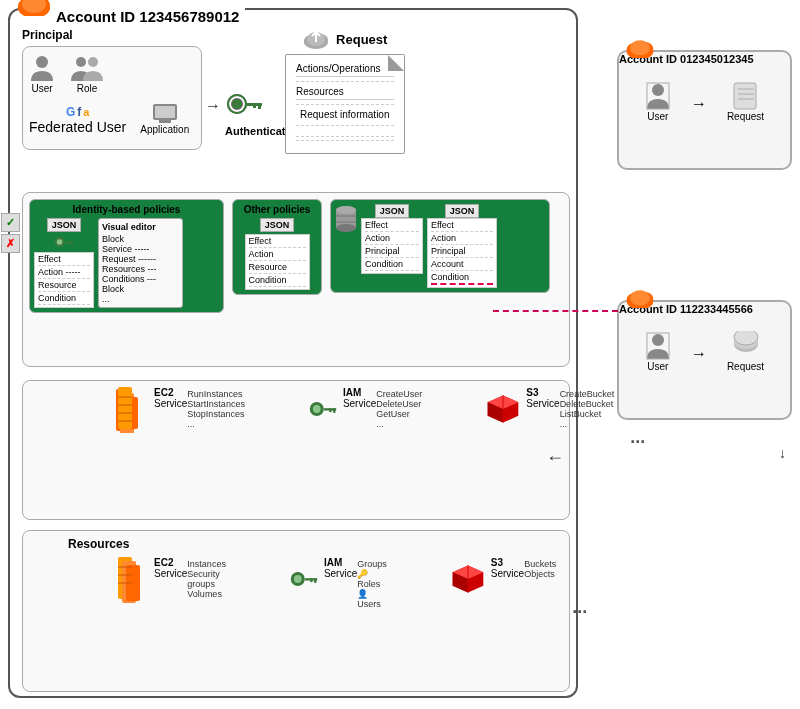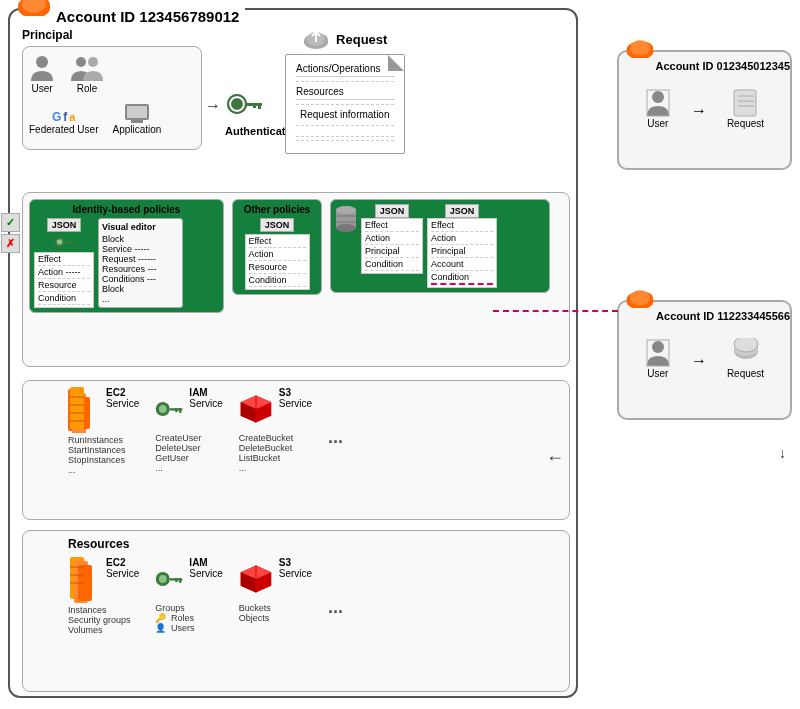--- a/index.html
+++ b/index.html
@@ -166,22 +166,23 @@
       margin-bottom: 6px;
     }
 
     .services-row {
       display: flex;
       gap: 16px;
     }
 
     .service-item {
       display: flex;
-      flex-direction: column;
+      flex-direction: row;
       align-items: flex-start;
+      margin-left: 48px;
     }
 
     .service-ops {
       font-size: 9px;
       color: #333;
       margin-top: 2px;
     }
 
     .service-icon-box {
       display: flex;
@@ -227,22 +228,22 @@
       width: 175px;
       height: 120px;
       border: 2px solid #aaa;
       border-radius: 10px;
       background: #f5f5f5;
     }
 
     .side-account-title {
       font-size: 11px;
       font-weight: bold;
-      text-align: right;
-      margin-top: 8px;
+      text-align: left;
+      margin-top: 1px;
     }
 
     .side-account-content {
       display: flex;
       justify-content: center;
       align-items: center;
       gap: 20px;
       margin-top: 16px;
     }
 
@@ -303,21 +304,21 @@
             <span>Role</span>
           </div>
         </div>
         <div class="principal-icons-row">
           <div class="icon-item">
             <div style="display:flex;gap:2px;align-items:center;">
               <span style="font-size:12px;color:#4285F4;font-weight:bold;">G</span>
               <span style="font-size:12px;color:#3b5998;font-weight:bold;">f</span>
               <span style="font-size:11px;color:#FF9900;font-weight:bold;">a</span>
             </div>
-            <span style="font-size:10px;text-align:center;">Federated User</span>
+            <span style="font-size:14px;text-align:center;">Federated User</span>
           </div>
           <div class="icon-item">
             <svg width="28" height="22" viewBox="0 0 28 22">
               <rect x="2" y="2" width="24" height="16" rx="2" fill="#888"></rect>
               <rect x="8" y="18" width="12" height="3" fill="#888"></rect>
               <rect x="4" y="4" width="20" height="12" fill="#ccc"></rect>
             </svg>
             <span>Application</span>
           </div>
         </div>

